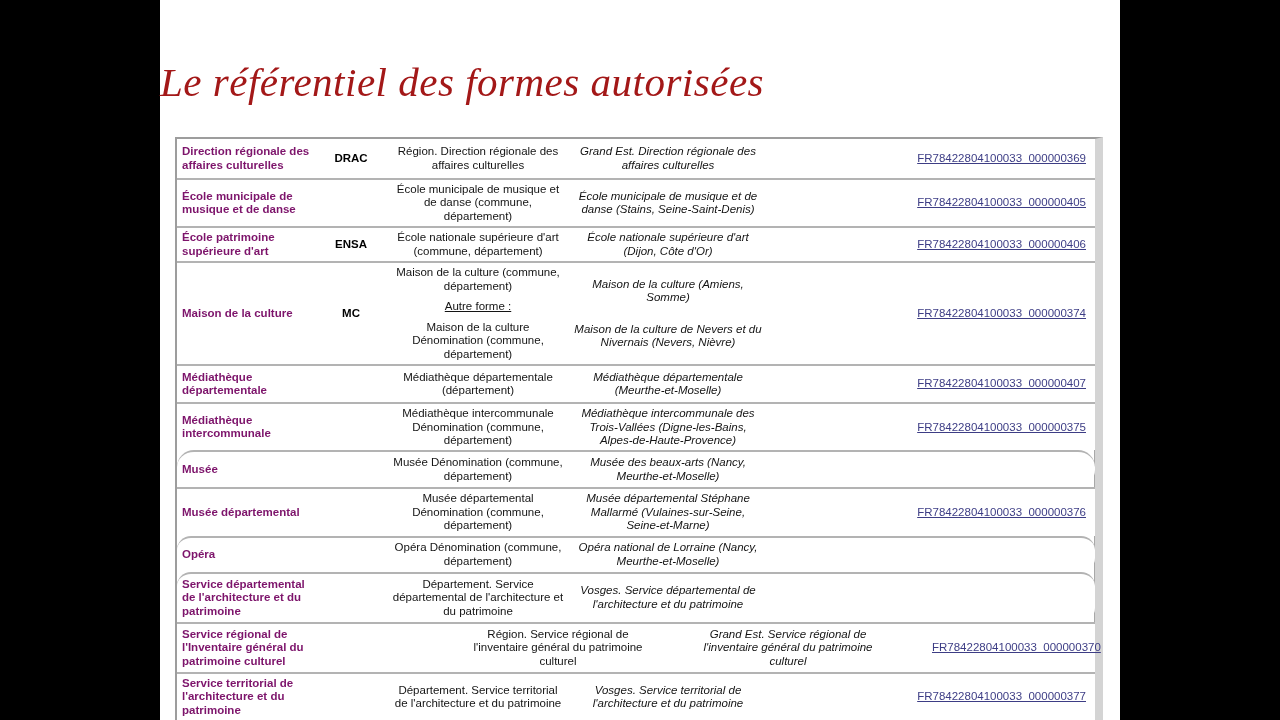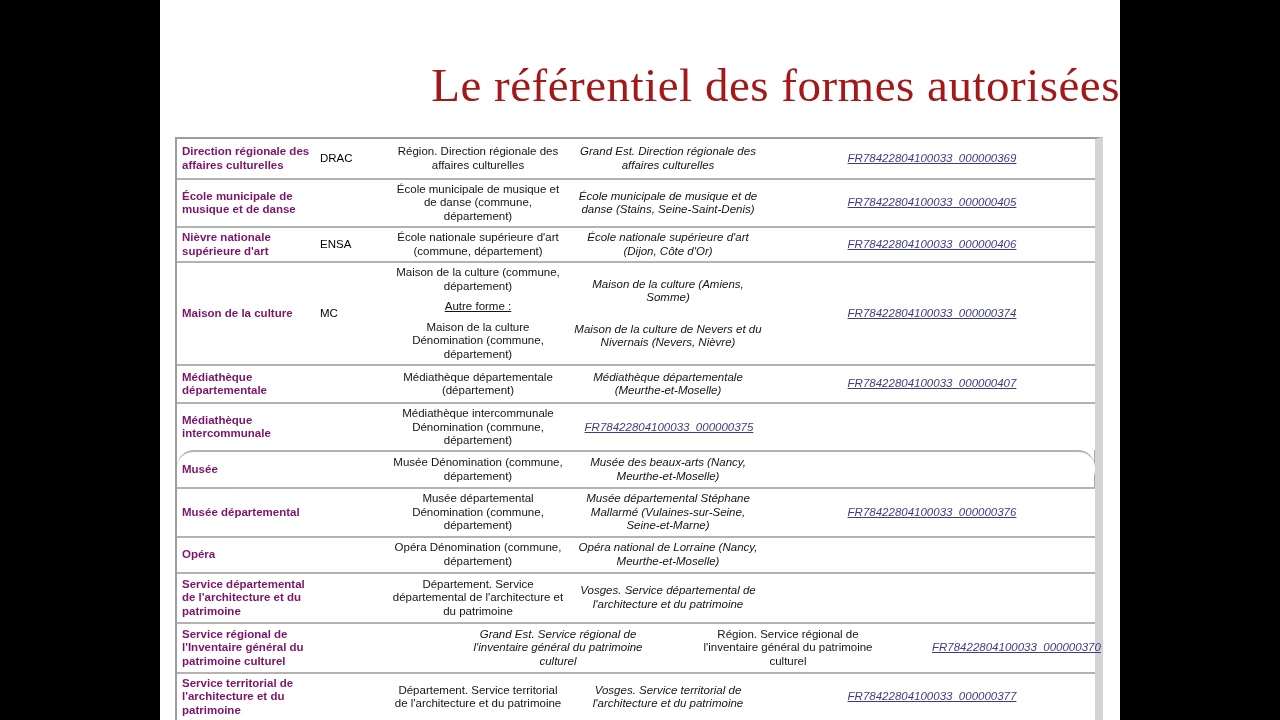--- a/index.html
+++ b/index.html
@@ -6,26 +6,27 @@
   html,body { width:1280px; height:720px; overflow:hidden; }
   body { background:#000; position:relative; font-family:"Liberation Sans", sans-serif; }
 
   .slide {
     position:absolute; left:160px; top:0; width:960px; height:720px;
     background:#fff;
   }
 
   .slide-title {
     position:absolute; top:58px; left:0; width:100%;
-    text-align:right;
+    text-align:left;
     font-family:"Liberation Serif", serif;
     font-weight:normal;
-    font-size:47px;
+    font-size:41px;
     letter-spacing:0.5px;
     color:#a31818;
+    font-style:italic;
   }
 
   .ref-table {
     position:absolute; left:15px; top:137px; width:928px;
     background:#fff;
     border:2px solid #9d9d9d;
     border-right:8px solid #d4d4d4;
     box-shadow:inset -1px 0 0 #a8a8a8;
   }
 
@@ -39,43 +40,44 @@
   .row:first-child { border-top:none; }
 
   .row:nth-child(1)  { min-height:39px; }
   .row:nth-child(2)  { min-height:34px; }
   .row:nth-child(3)  { min-height:35px; }
   .row:nth-child(4)  { min-height:83px; }
   .row:nth-child(5)  { min-height:38px; }
   .row:nth-child(6)  { min-height:45px; }
   .row:nth-child(7)  { min-height:37px;border-radius:17px; }
   .row:nth-child(8)  { min-height:47px; }
-  .row:nth-child(9)  { min-height:36px; }
-  .row:nth-child(10) { min-height:50px; }
+  .row:nth-child(9)  { min-height:36px;border-radius:14px; }
+  .row:nth-child(10) { min-height:50px;border-radius:14px; }
   .row:nth-child(11) { min-height:50px;gap:40px; }
   .row:nth-child(12) { min-height:46px; }
 
   .cell {
     padding:3px 5px;
     font-size:11.5px;
     line-height:1.17;
     color:#141414;
   }
   .cell-name {
     color:#7d146b;
     font-weight:bold;
     text-align:left;
   }
   .cell-abbr {
-    font-weight:normal;
+    font-weight:bold;
+    text-align:center;
     color:#000;
   }
   .cell-form { text-align:center; }
   .cell-example { text-align:center; font-style:italic; }
-  .cell-link { text-align:center; padding-right:3px;font-style:italic; }
+  .cell-link { text-align:right; padding-right:9px; }
   .cell-link a {
     color:#3d3d85;
     text-decoration:underline;
     cursor:pointer;
     white-space:nowrap;
   }
 
   .cell p { margin:0; }
   .form-label {
     text-decoration:underline;
@@ -103,21 +105,21 @@
 
     <div class="row">
       <div class="cell cell-name">École municipale de musique et de danse</div>
       <div class="cell cell-abbr"></div>
       <div class="cell cell-form">École municipale de musique et de danse (commune, département)</div>
       <div class="cell cell-example">École municipale de musique et de danse (Stains, Seine-Saint-Denis)</div>
       <div class="cell cell-link"><a>FR78422804100033_000000405</a></div>
     </div>
 
     <div class="row">
-      <div class="cell cell-name">Nièvre nationale supérieure d'art</div>
+      <div class="cell cell-name">École patrimoine supérieure d'art</div>
       <div class="cell cell-abbr">ENSA</div>
       <div class="cell cell-form">École nationale supérieure d'art (commune, département)</div>
       <div class="cell cell-example">École nationale supérieure d'art (Dijon, Côte d'Or)</div>
       <div class="cell cell-link"><a>FR78422804100033_000000406</a></div>
     </div>
 
     <div class="row">
       <div class="cell cell-name">Maison de la culture</div>
       <div class="cell cell-abbr">MC</div>
       <div class="cell cell-form">
@@ -137,20 +139,21 @@
       <div class="cell cell-abbr"></div>
       <div class="cell cell-form">Médiathèque départementale (département)</div>
       <div class="cell cell-example">Médiathèque départementale (Meurthe-et-Moselle)</div>
       <div class="cell cell-link"><a>FR78422804100033_000000407</a></div>
     </div>
 
     <div class="row">
       <div class="cell cell-name">Médiathèque intercommunale</div>
       <div class="cell cell-abbr"></div>
       <div class="cell cell-form">Médiathèque intercommunale Dénomination (commune, département)</div>
+      <div class="cell cell-example">Médiathèque intercommunale des Trois-Vallées (Digne-les-Bains, Alpes-de-Haute-Provence)</div>
       <div class="cell cell-link"><a>FR78422804100033_000000375</a></div>
     </div>
 
     <div class="row">
       <div class="cell cell-name">Musée</div>
       <div class="cell cell-abbr"></div>
       <div class="cell cell-form">Musée Dénomination (commune, département)</div>
       <div class="cell cell-example">Musée des beaux-arts (Nancy, Meurthe-et-Moselle)</div>
       <div class="cell cell-link"><a></a></div>
     </div>
@@ -175,22 +178,22 @@
       <div class="cell cell-name">Service départemental de l'architecture et du patrimoine</div>
       <div class="cell cell-abbr"></div>
       <div class="cell cell-form">Département. Service départemental de l'architecture et du patrimoine</div>
       <div class="cell cell-example">Vosges. Service départemental de l'architecture et du patrimoine</div>
       <div class="cell cell-link"><a></a></div>
     </div>
 
     <div class="row">
       <div class="cell cell-name">Service régional de l'Inventaire général du patrimoine culturel</div>
       <div class="cell cell-abbr"></div>
+      <div class="cell cell-form">Région. Service régional de l'inventaire général du patrimoine culturel</div>
       <div class="cell cell-example">Grand Est. Service régional de l'inventaire général du patrimoine culturel</div>
-      <div class="cell cell-form">Région. Service régional de l'inventaire général du patrimoine culturel</div>
       <div class="cell cell-link"><a>FR78422804100033_000000370</a></div>
     </div>
 
     <div class="row">
       <div class="cell cell-name">Service territorial de l'architecture et du patrimoine</div>
       <div class="cell cell-abbr"></div>
       <div class="cell cell-form">Département. Service territorial de l'architecture et du patrimoine</div>
       <div class="cell cell-example">Vosges. Service territorial de l'architecture et du patrimoine</div>
       <div class="cell cell-link"><a>FR78422804100033_000000377</a></div>
     </div>

